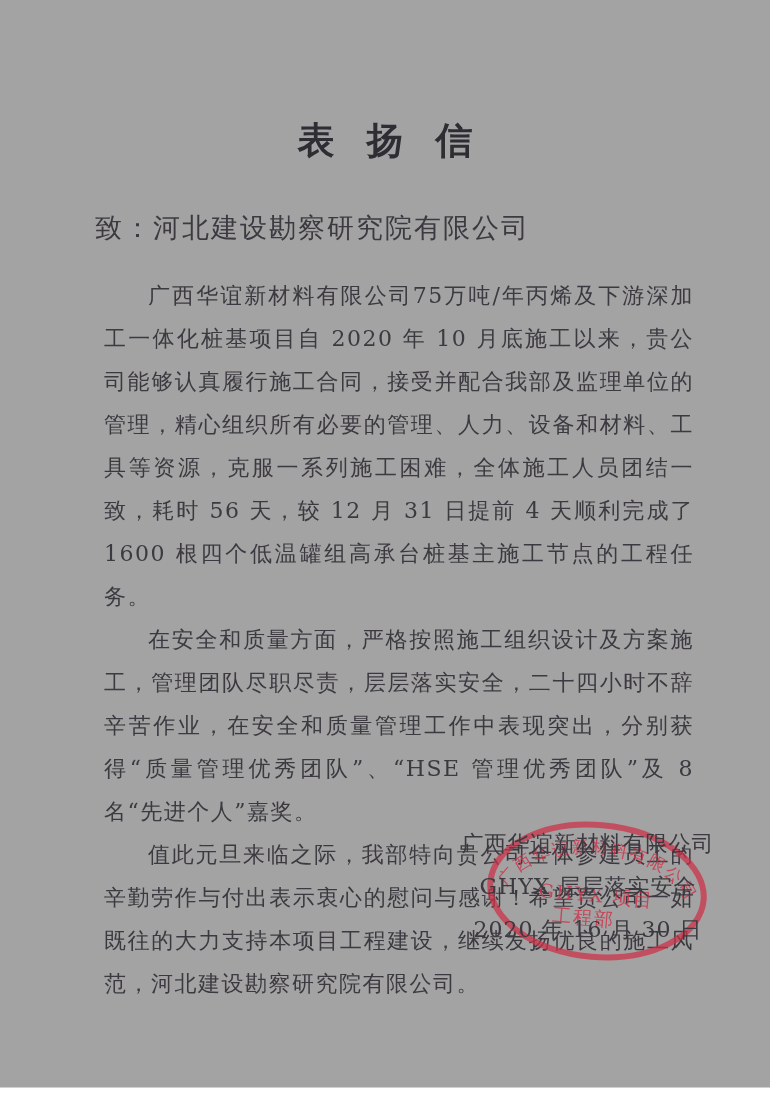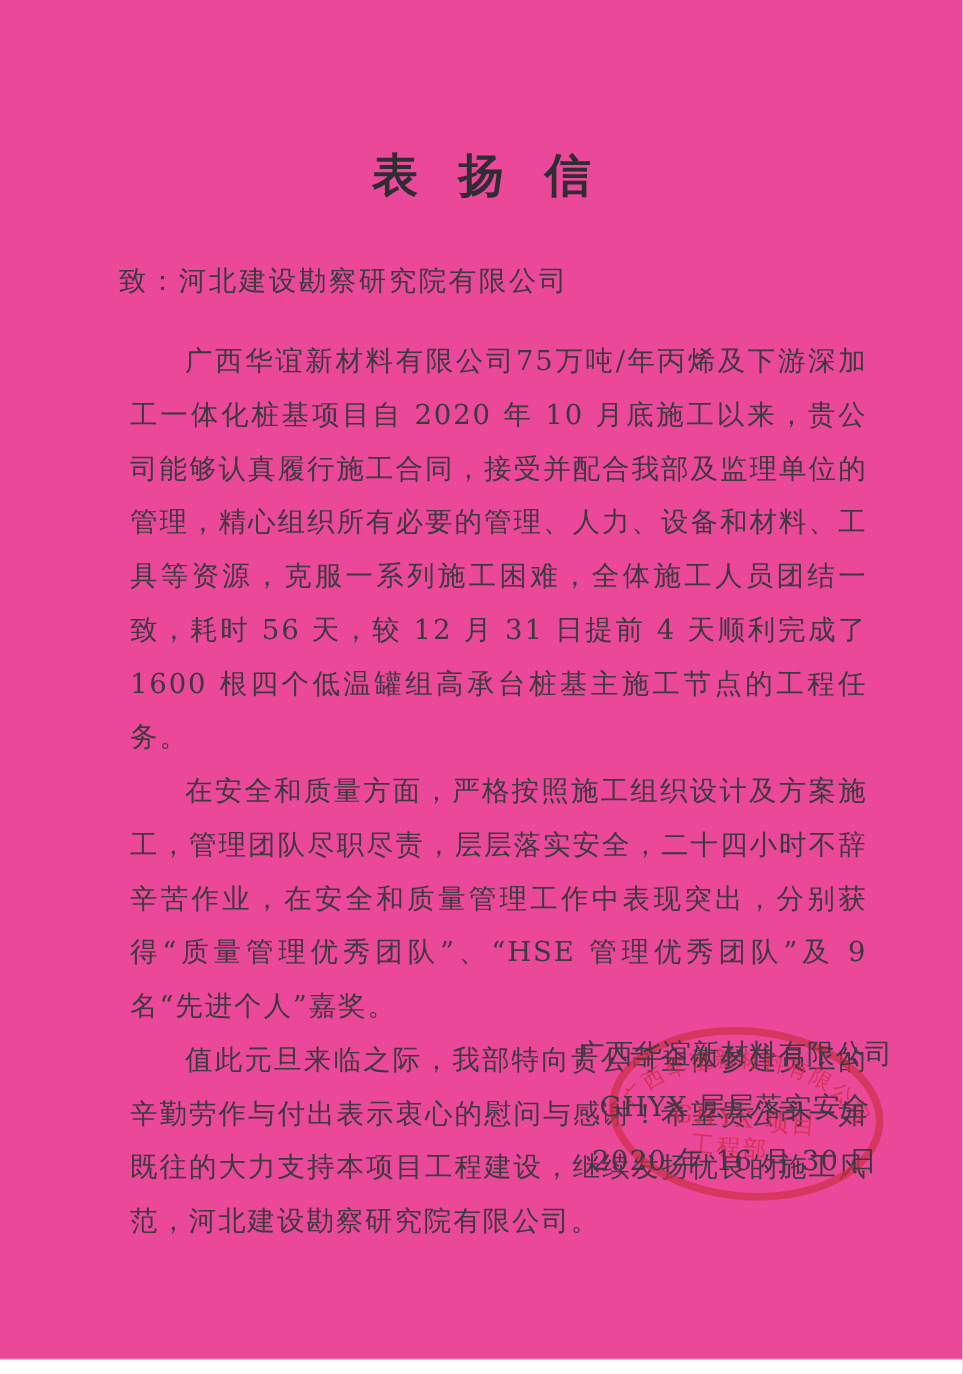--- a/index.html
+++ b/index.html
@@ -5,36 +5,36 @@
   * { margin:0; padding:0; box-sizing:border-box; }
   html,body { background:#ffffff; }
   body {
     width:770px; height:1099px;
     font-family:"DejaVu Serif","Liberation Serif",serif;
     position:relative;
   }
   .paper {
     position:absolute; left:0; top:0;
     width:770px; height:1088px;
-    background:#ec4899;
+    background:#a3a3a3;
     overflow:hidden;
     border-bottom:1px solid #d8ccd0;
   }
   .letter-title {
     padding-top:116px;
     text-align:center;
     font-size:37px;
     font-weight:700;
     letter-spacing:32px;
     text-indent:32px;
     color:#2f2d34;
   }
   .recipient-line {
     margin:44px 16px 0 95px;
-    font-size:22px;
+    font-size:27px;
     color:#3c3a40;
     letter-spacing:2px;
   }
   .letter-body {
     margin:28px 76px 0 104px;
     font-size:22px;
     line-height:43px;
     letter-spacing:1.5px;
     color:#3c3a40;
     text-align:justify;
@@ -64,21 +64,21 @@
 <body>
 
 <div class="paper">
 
   <div class="letter-title">表扬信</div>
 
   <div class="recipient-line">致：河北建设勘察研究院有限公司</div>
 
   <div class="letter-body">
     <p>广西华谊新材料有限公司75万吨/年丙烯及下游深加工一体化桩基项目自 2020 年 10 月底施工以来，贵公司能够认真履行施工合同，接受并配合我部及监理单位的管理，精心组织所有必要的管理、人力、设备和材料、工具等资源，克服一系列施工困难，全体施工人员团结一致，耗时 56 天，较 12 月 31 日提前 4 天顺利完成了 1600 根四个低温罐组高承台桩基主施工节点的工程任务。</p>
-    <p>在安全和质量方面，严格按照施工组织设计及方案施工，管理团队尽职尽责，层层落实安全，二十四小时不辞辛苦作业，在安全和质量管理工作中表现突出，分别获得“质量管理优秀团队”、“HSE 管理优秀团队”及 9 名“先进个人”嘉奖。</p>
+    <p>在安全和质量方面，严格按照施工组织设计及方案施工，管理团队尽职尽责，层层落实安全，二十四小时不辞辛苦作业，在安全和质量管理工作中表现突出，分别获得“质量管理优秀团队”、“HSE 管理优秀团队”及 8 名“先进个人”嘉奖。</p>
     <p>值此元旦来临之际，我部特向贵公司全体参建员工的辛勤劳作与付出表示衷心的慰问与感谢！希望贵公司一如既往的大力支持本项目工程建设，继续发扬优良的施工风范，河北建设勘察研究院有限公司。</p>
   </div>
 
   <div class="signature-block">
     <div>广西华谊新材料有限公司</div>
     <div>GHYX 层层落实安全</div>
     <div>2020 年 16 月 30 日</div>
   </div>
 
   <svg class="stamp" viewBox="0 0 230 146" xmlns="http://www.w3.org/2000/svg">

